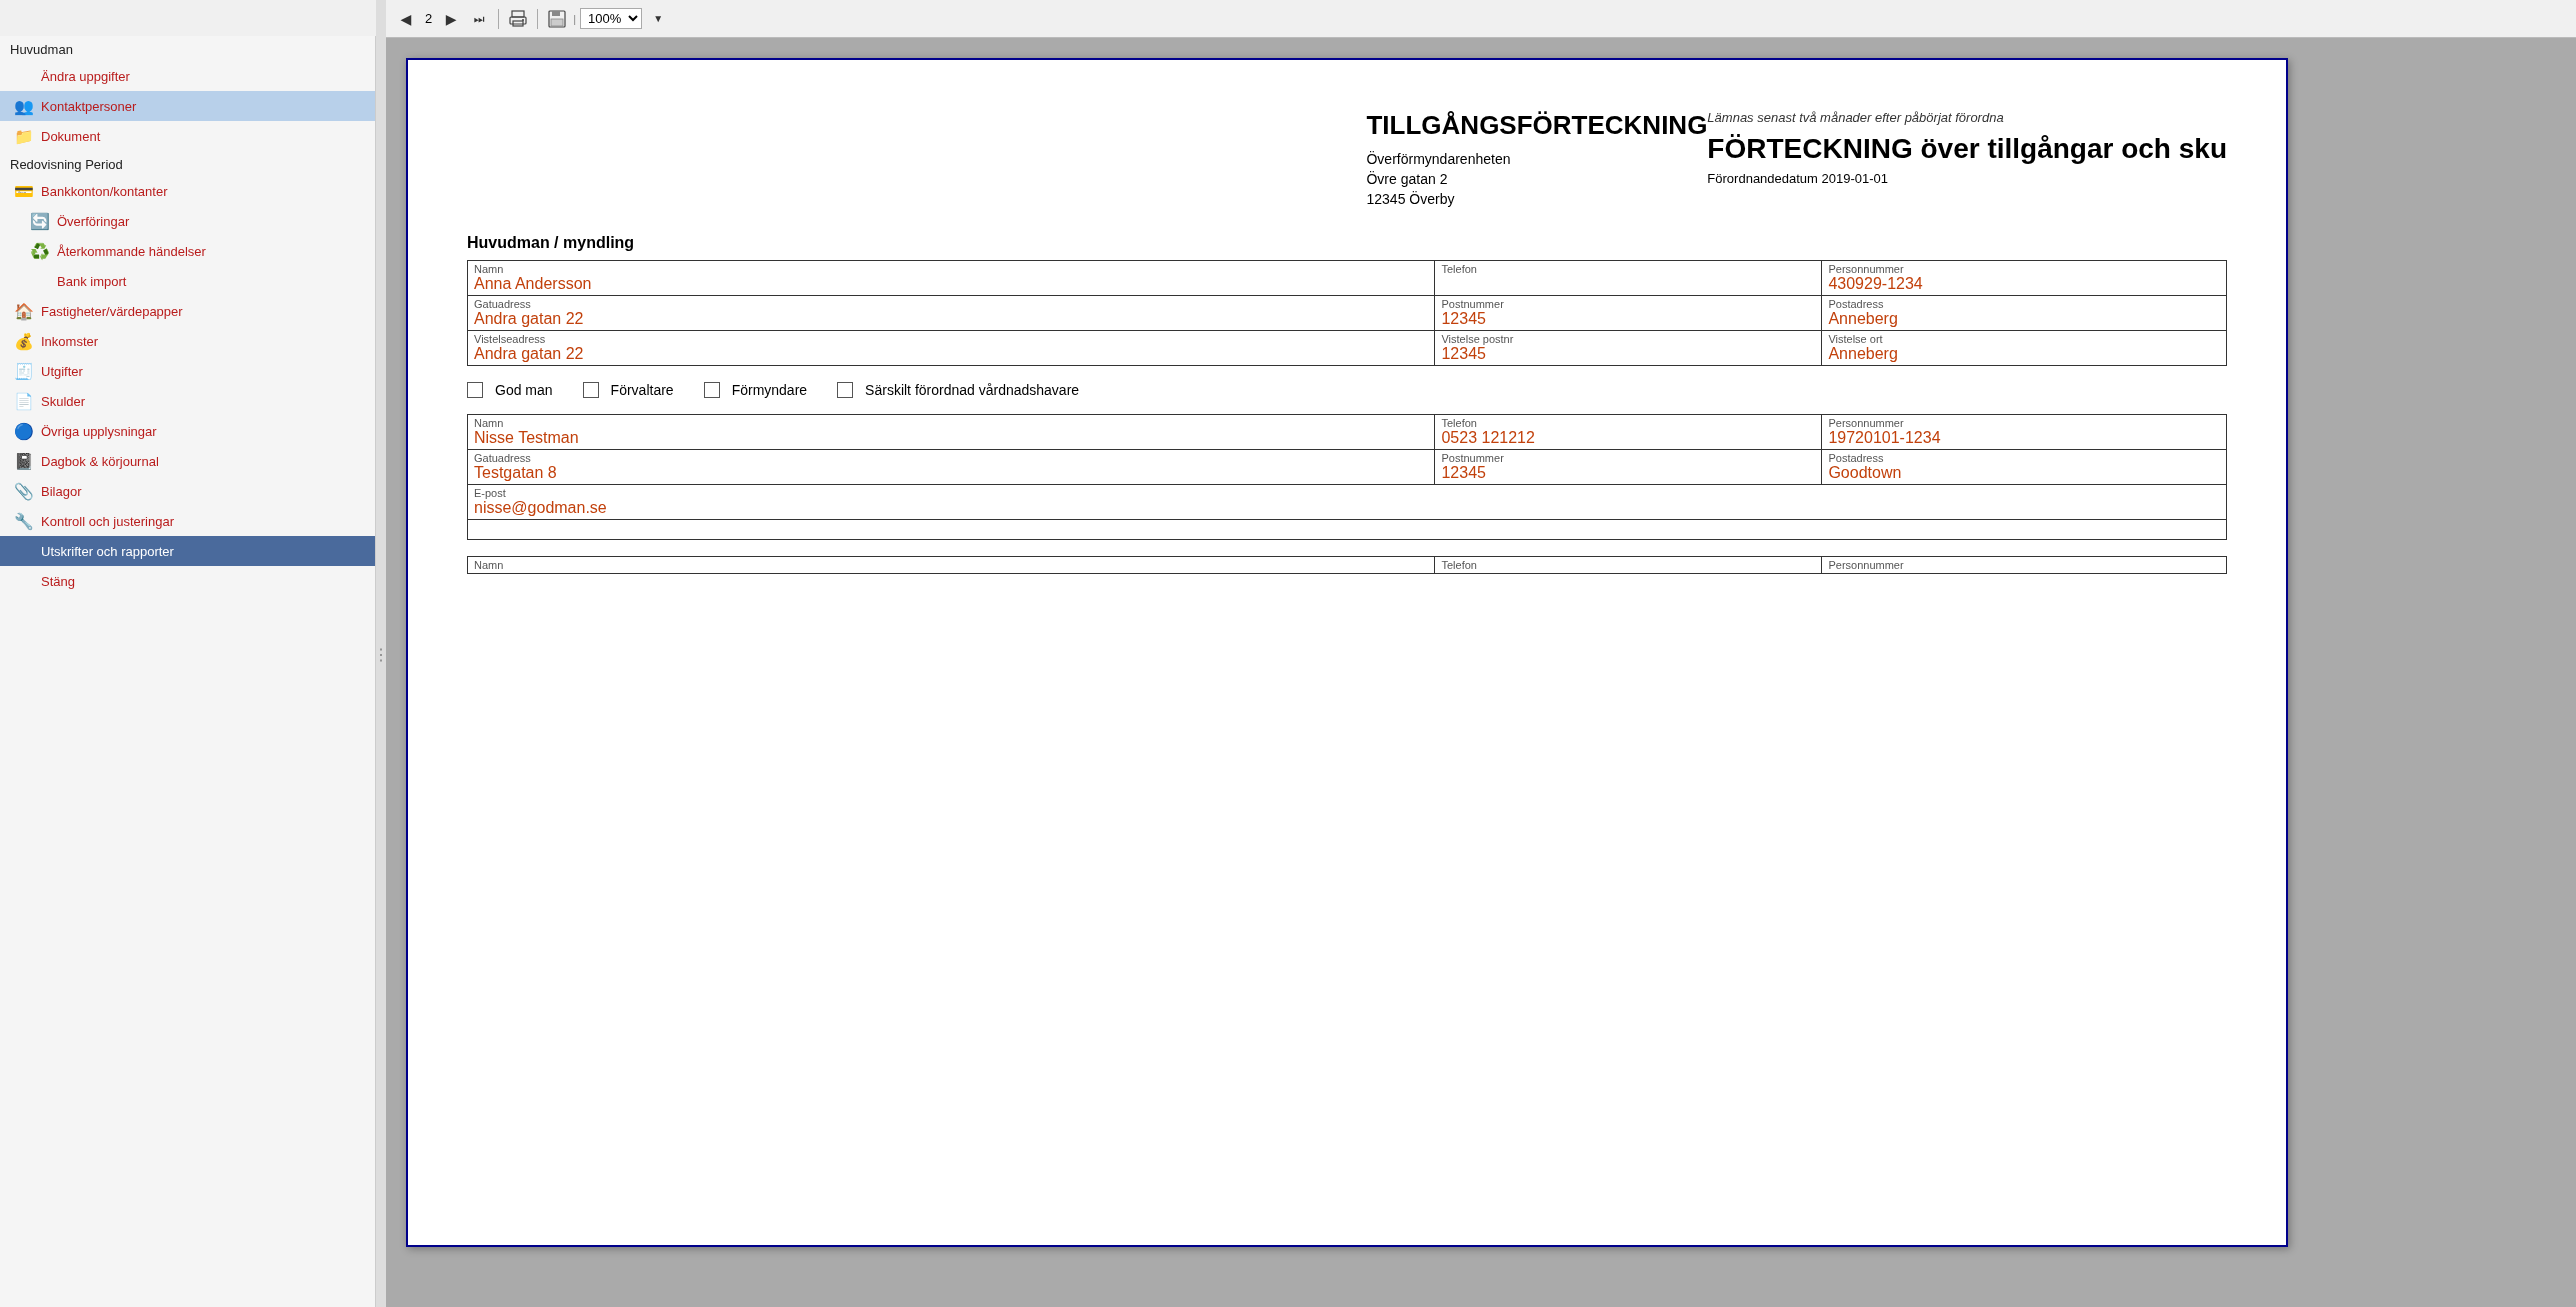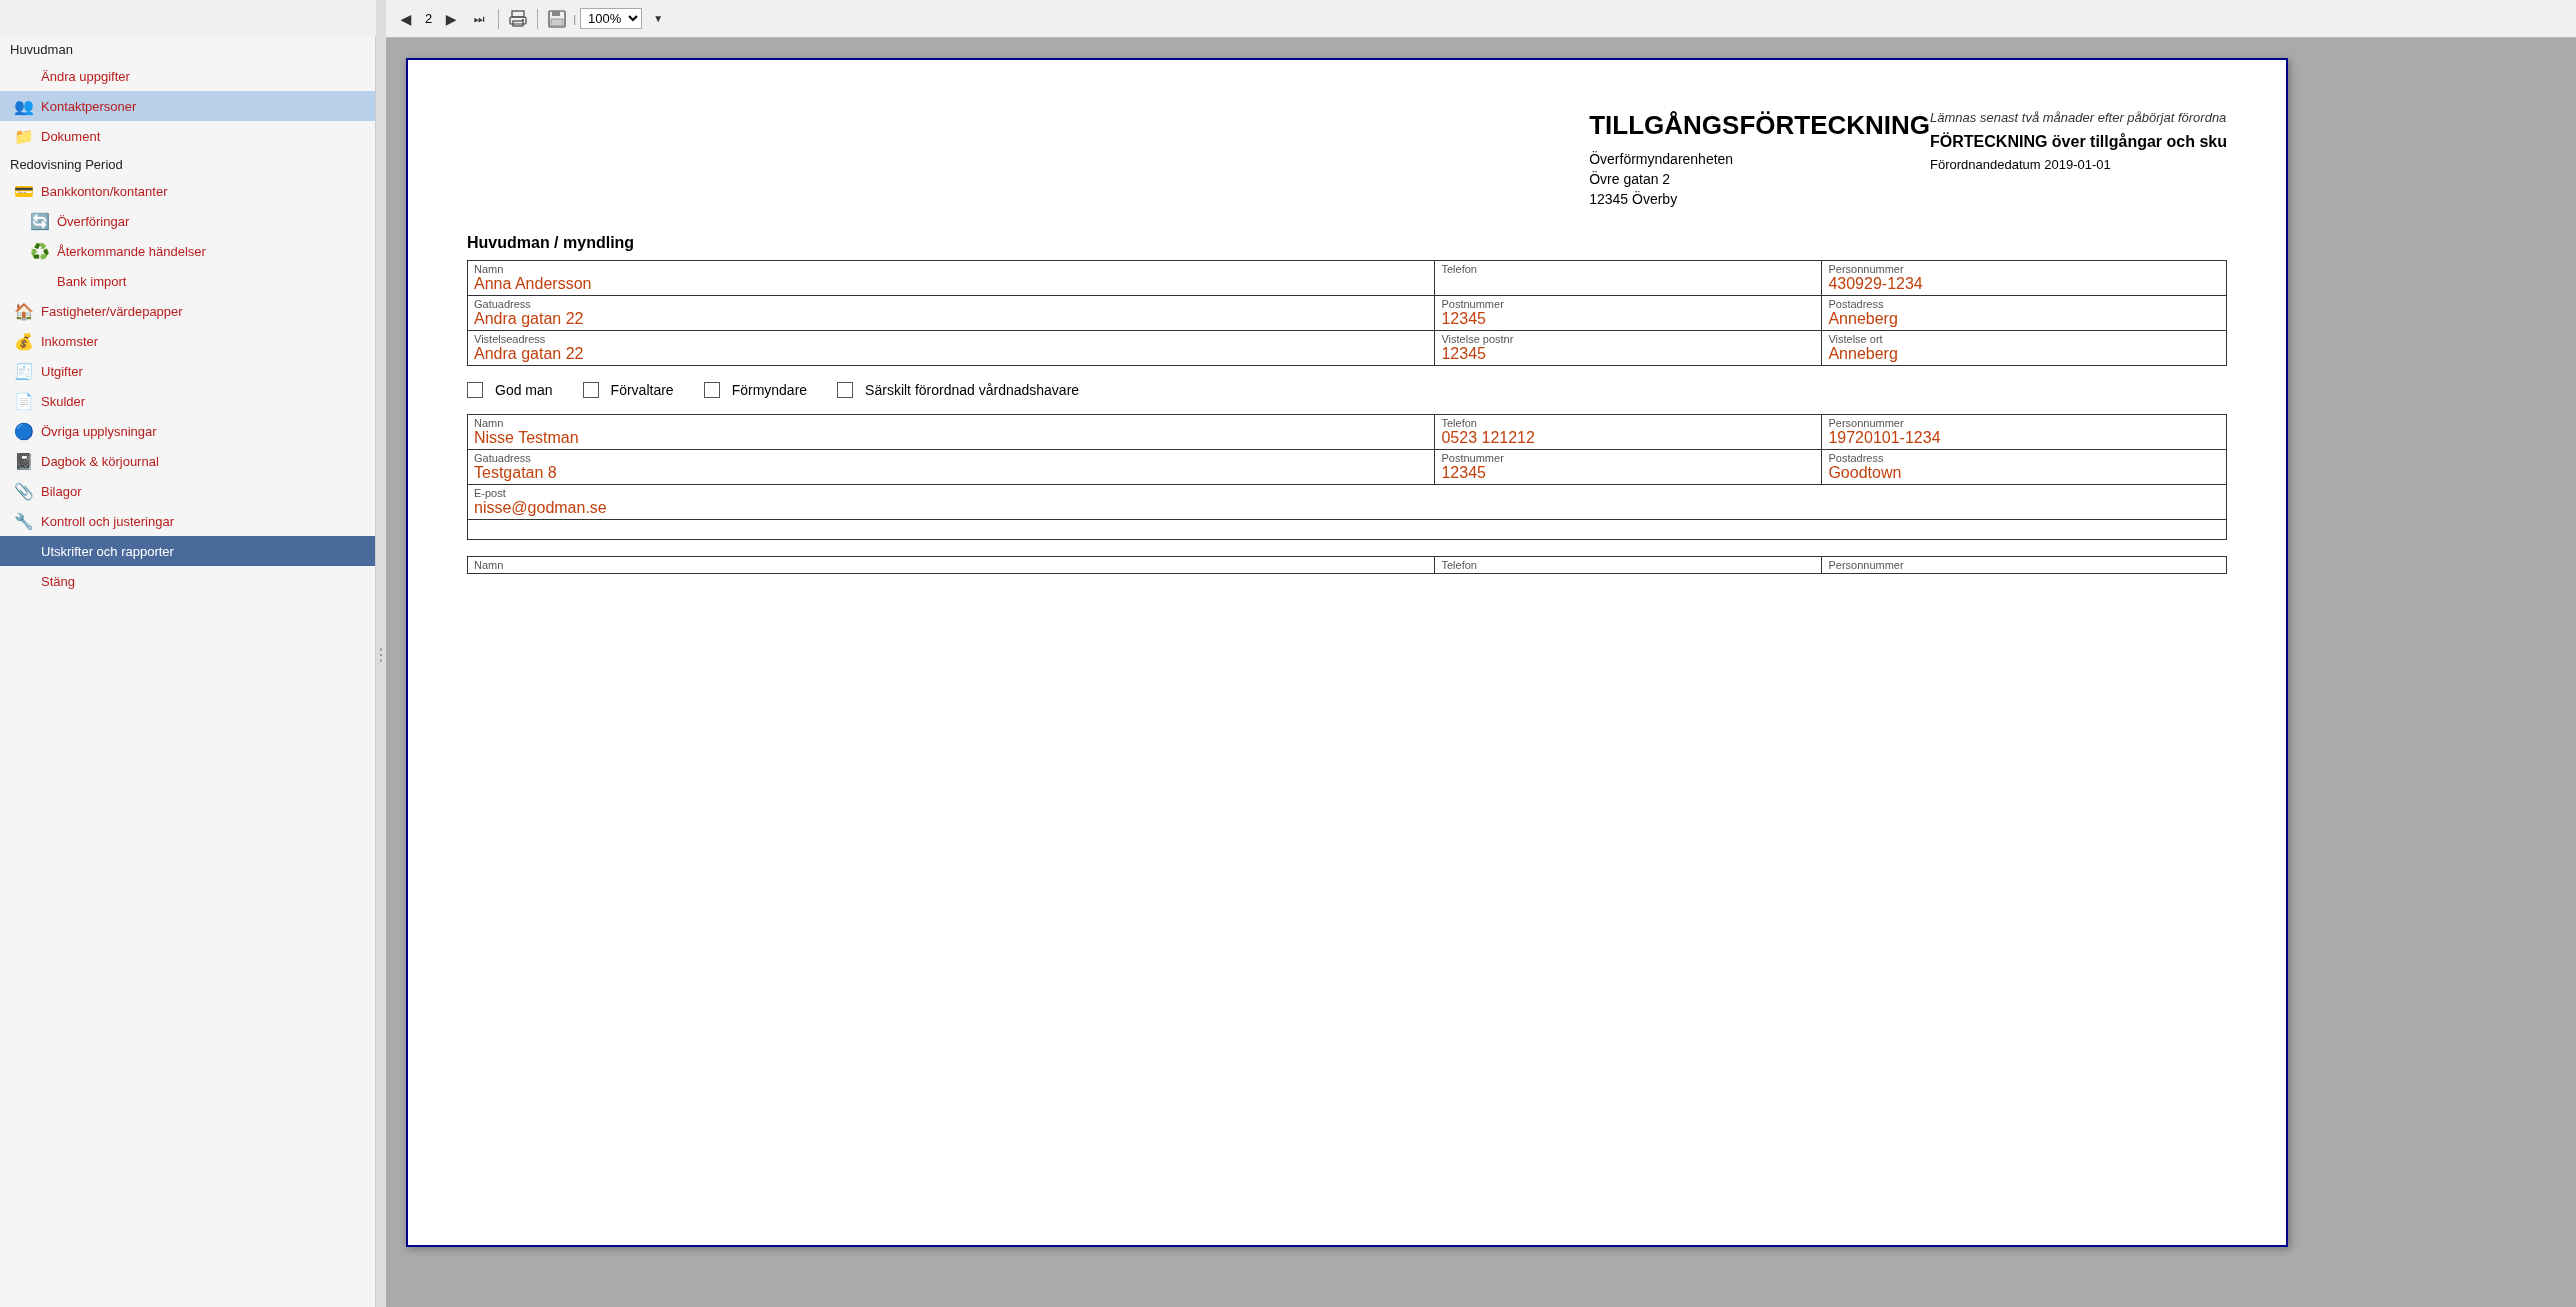--- a/index.html
+++ b/index.html
@@ -166,21 +166,21 @@
     }
 
     .doc-header-right .subtitle {
       font-style: italic;
       font-size: 13px;
       margin-bottom: 8px;
       color: #333;
     }
 
     .doc-header-right .bold-title {
-      font-size: 16px;
+      font-size: 28px;
       font-weight: bold;
       margin-bottom: 6px;
     }
 
     .section-title {
       font-size: 16px;
       font-weight: bold;
       margin-bottom: 8px;
       margin-top: 20px;
     }

